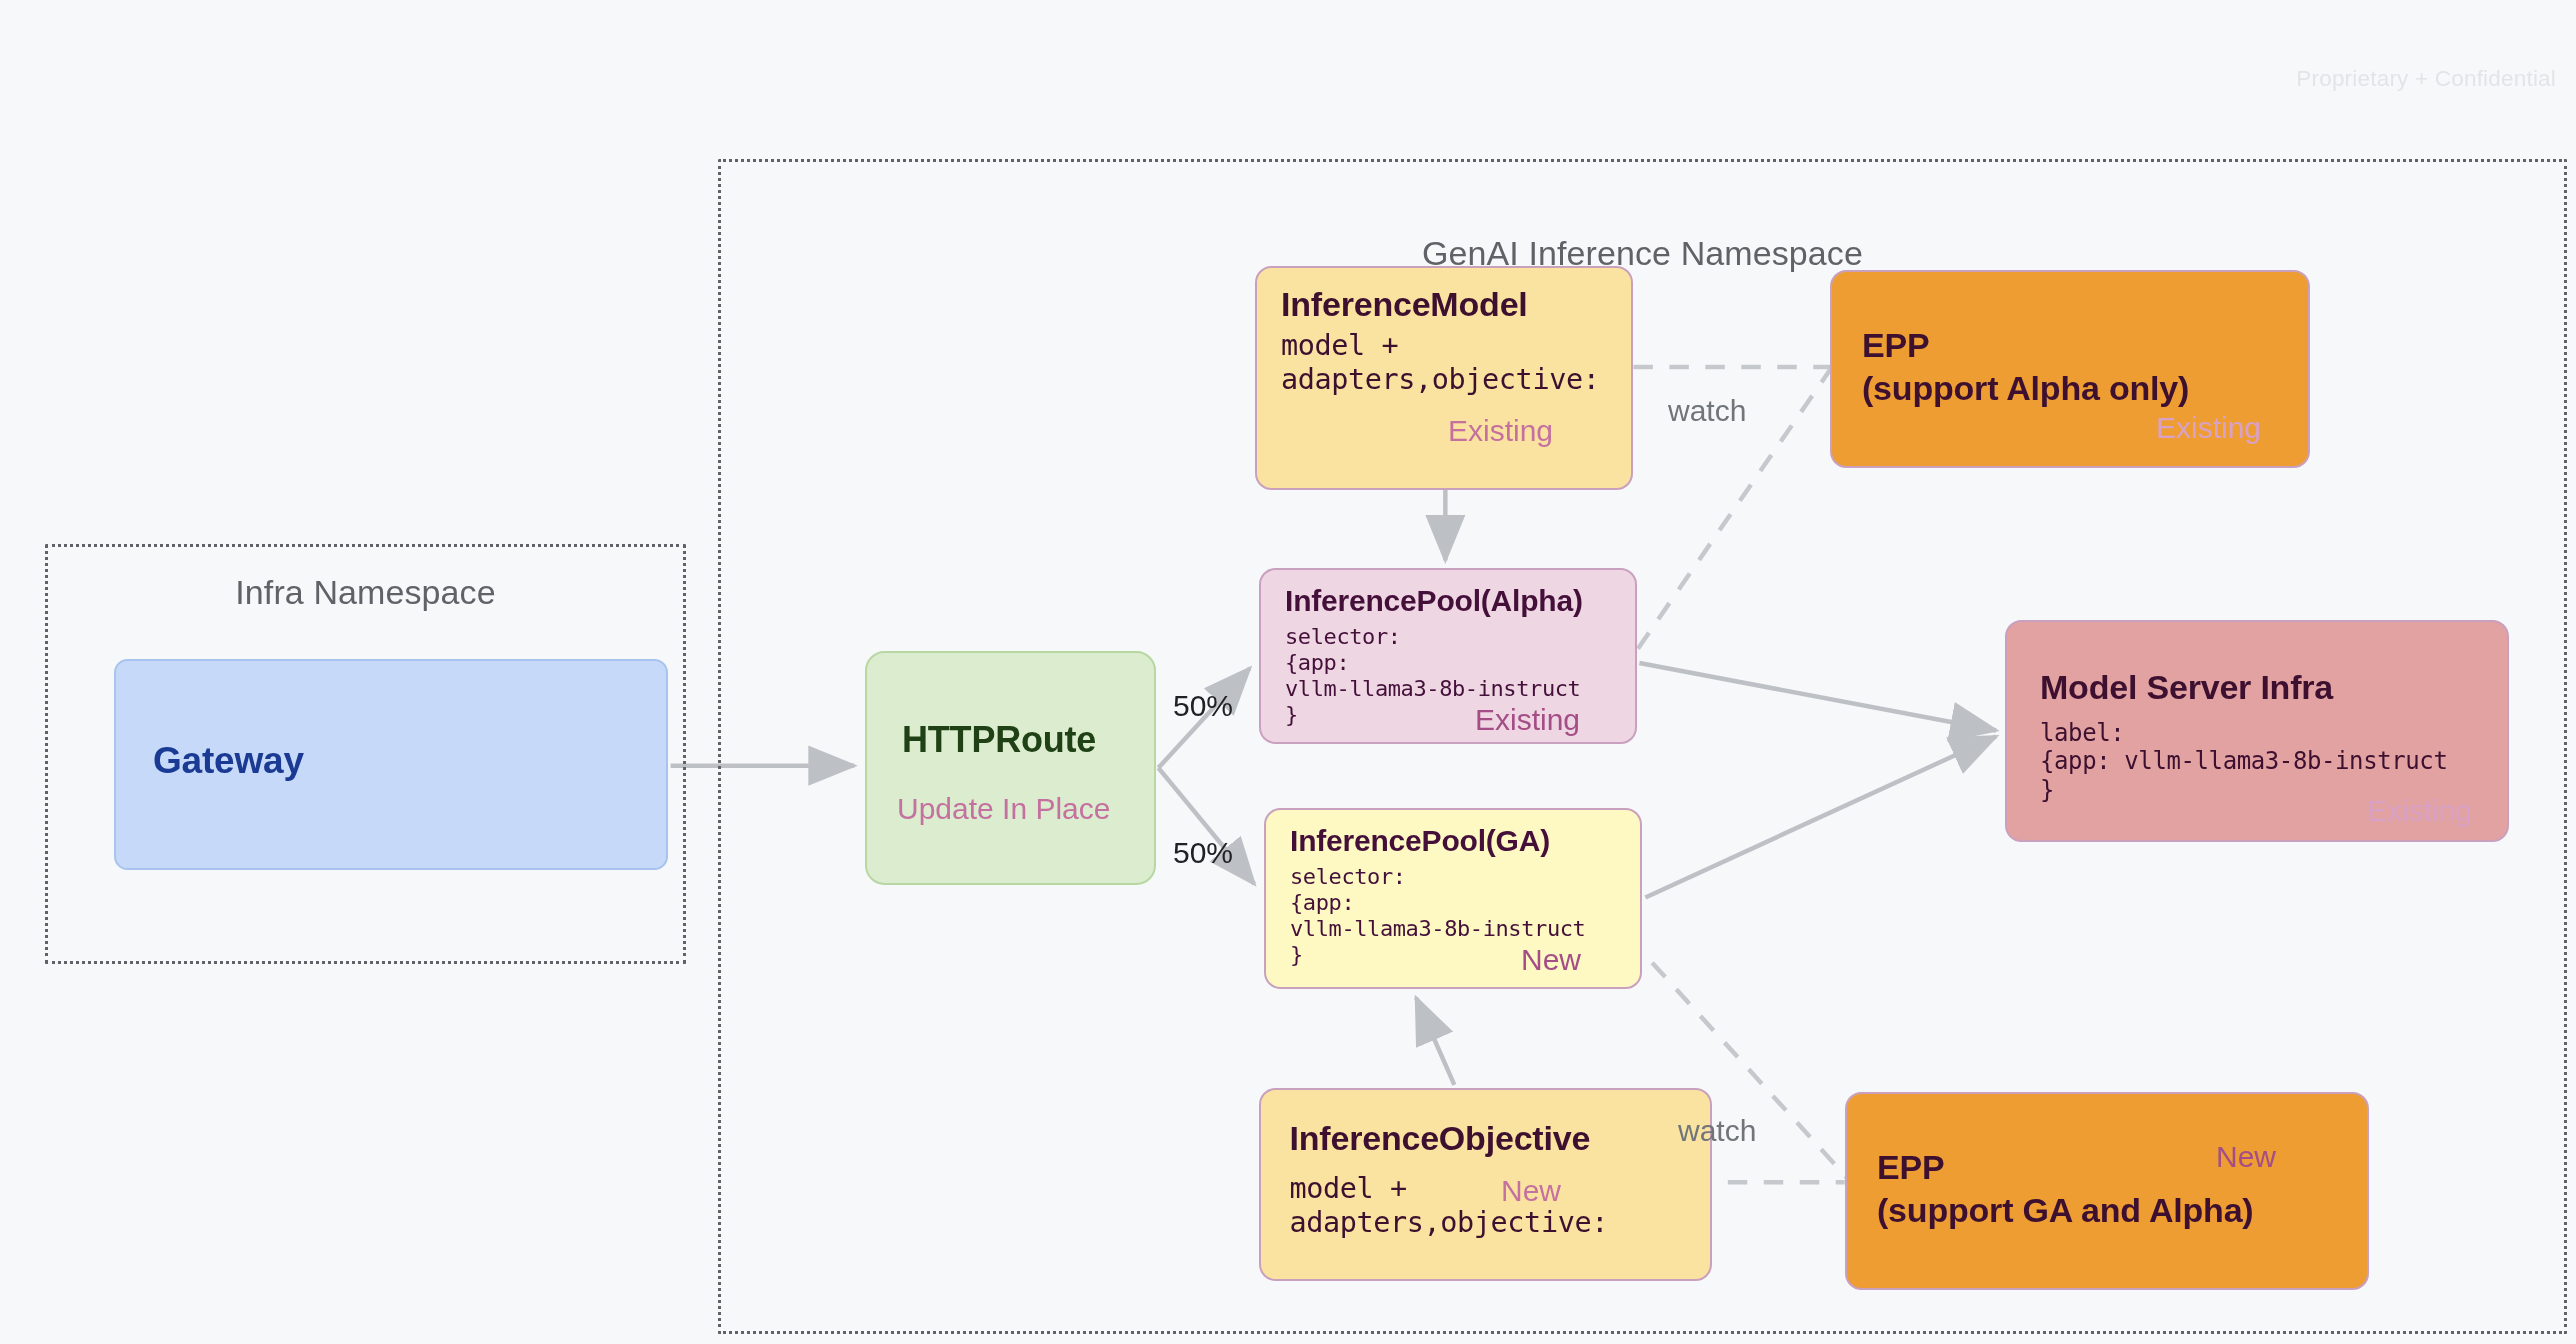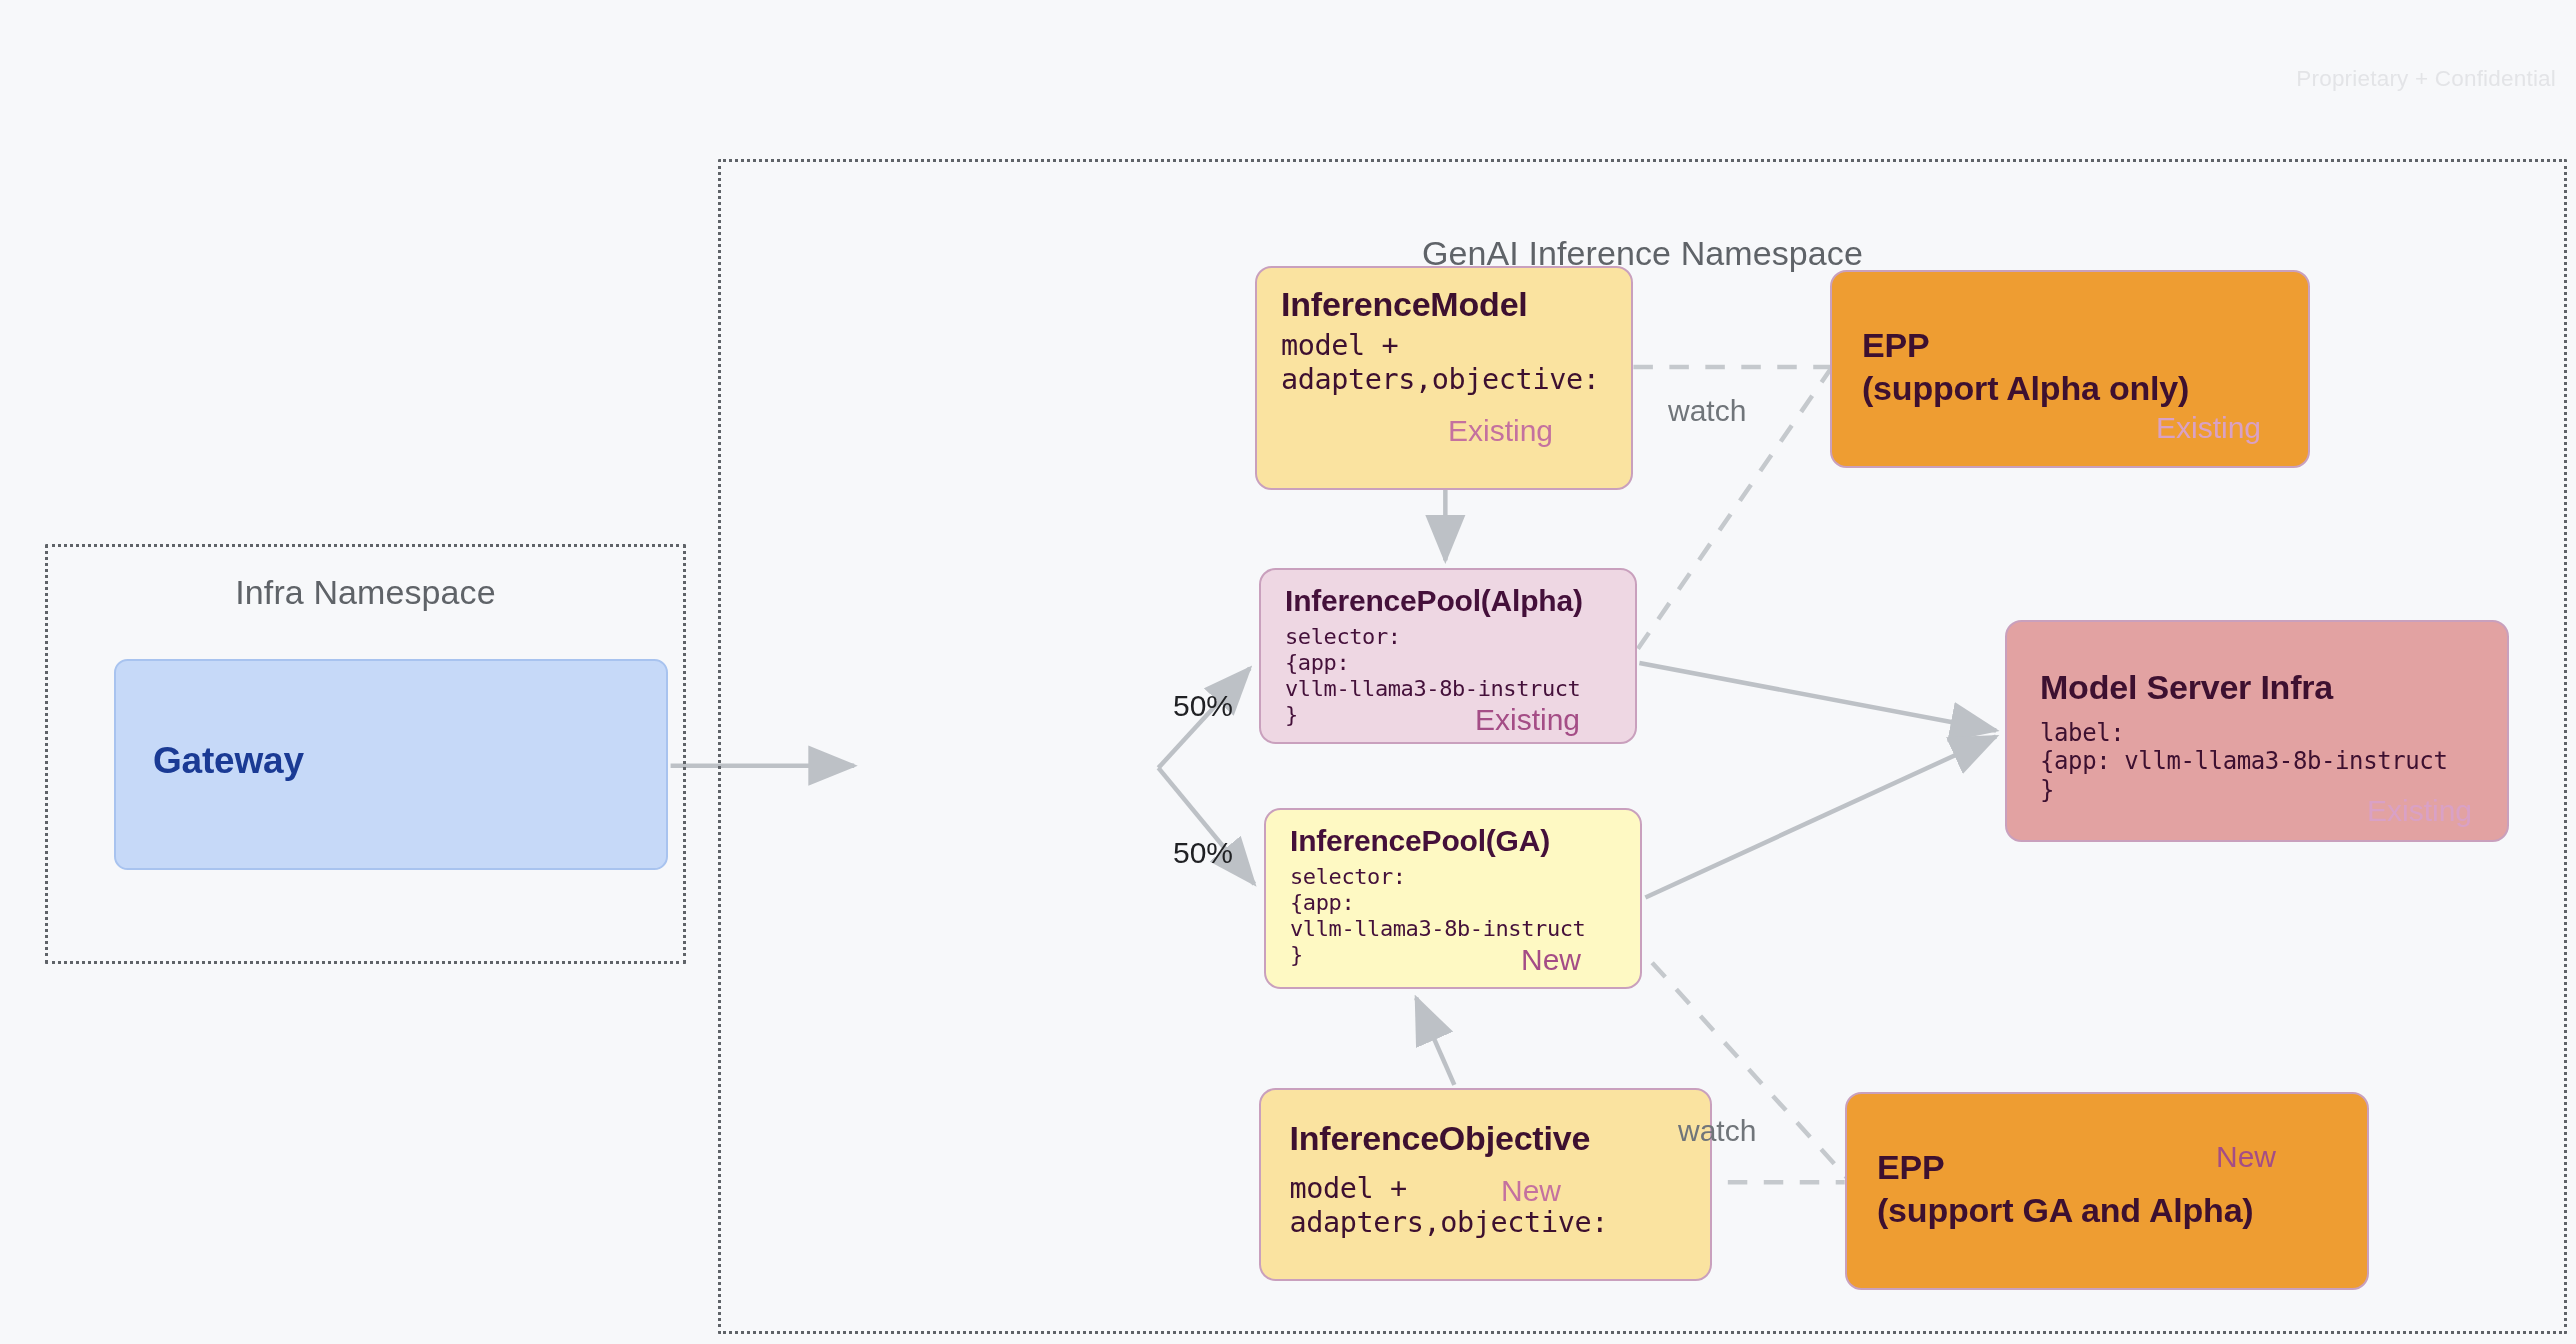--- a/index.html
+++ b/index.html
@@ -227,20 +227,24 @@
   <div class="ns-box" id="infra-ns" style="left:45px;top:544px;width:641px;height:420px;"></div>
   <div class="ns-title" style="left:45px;top:573px;width:641px;">Infra Namespace</div>
 
   <div class="ns-box" id="genai-ns" style="left:718px;top:159px;width:1849px;height:1175px;"></div>
   <div class="ns-title" style="left:718px;top:190px;width:1849px;margin-top:44px;">GenAI Inference Namespace</div>
 
   <div class="node" id="gateway">
     <div class="title">Gateway</div>
   </div>
 
+  <div class="node" id="httproute">
+    <div class="title">HTTPRoute</div>
+    <div class="tag">Update In Place</div>
+  </div>
 
   <div class="node" id="inferencemodel">
     <div class="title">InferenceModel</div>
     <div class="body">model +
 adapters,objective:</div>
     <div class="tag">Existing</div>
   </div>
 
   <div class="node" id="poolalpha">
     <div class="title">InferencePool(Alpha)</div>

